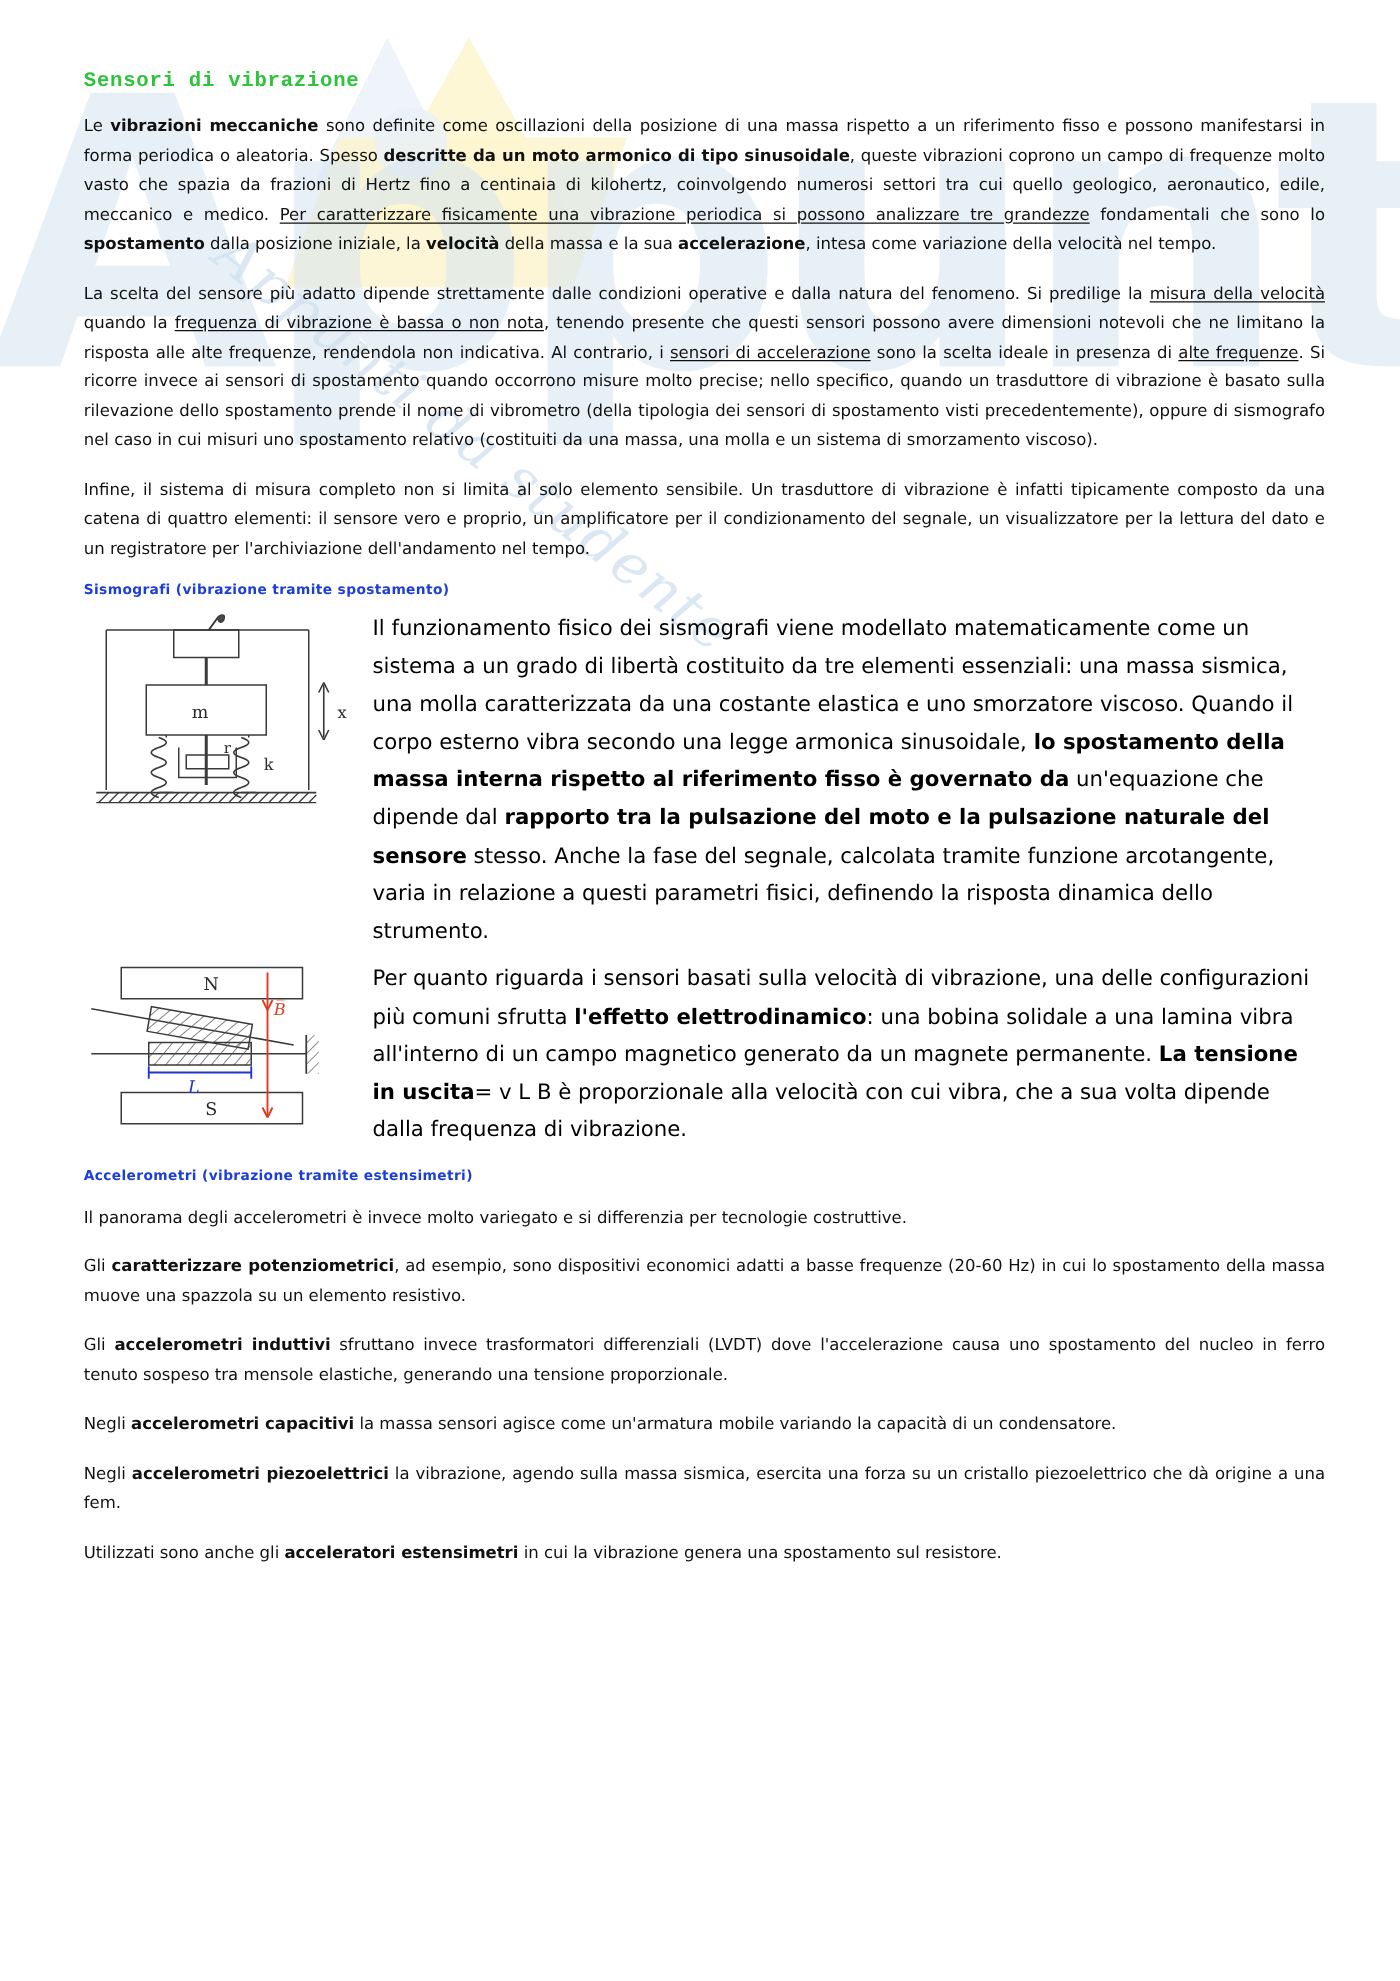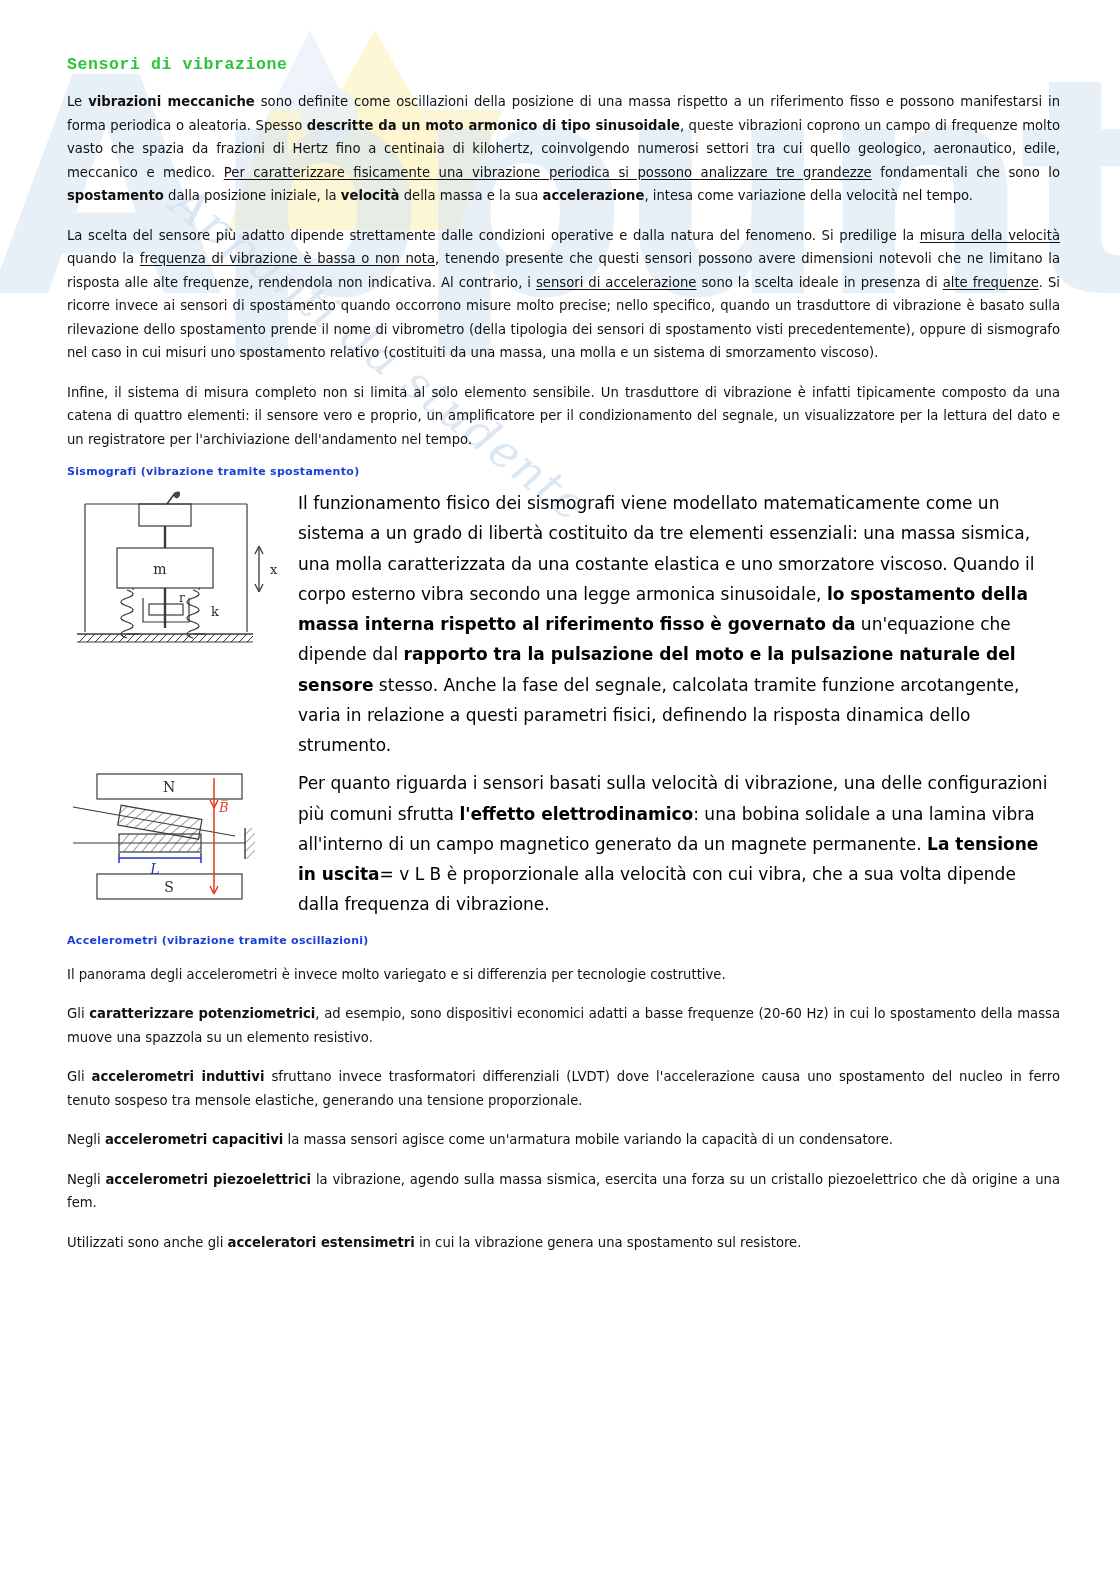--- a/index.html
+++ b/index.html
@@ -276,21 +276,21 @@
             <path d="M134 87 L134 97"></path>
           </g>
           <text x="88" y="108" font-family="DejaVu Serif, Liberation Serif, serif" font-size="14" font-style="italic" fill="#2037c8" text-anchor="middle">L</text>
           <text x="102" y="26" font-family="DejaVu Serif, Liberation Serif, serif" font-size="14" fill="#2a2a2a" text-anchor="middle">N</text>
           <text x="102" y="126" font-family="DejaVu Serif, Liberation Serif, serif" font-size="14" fill="#2a2a2a" text-anchor="middle">S</text>
         </svg>
       </div>
       <div class="fig-text"><span>Per quanto riguarda i sensori basati sulla velocità di vibrazione, una delle configurazioni più comuni sfrutta </span><b>l'effetto elettrodinamico</b><span>: una bobina solidale a una lamina vibra all'interno di un campo magnetico generato da un magnete permanente. </span><b>La tensione in uscita</b><span>= v L B è proporzionale alla velocità con cui vibra, che a sua volta dipende dalla frequenza di vibrazione.</span></div>
     </div>
 
-    <h2 class="doc-h-blue">Accelerometri (vibrazione tramite oscillazioni)</h2>
+    <h2 class="doc-h-blue">Accelerometri (vibrazione tramite estensimetri)</h2>
 
     <div class="list-block">
       <p class="body"><span>Il panorama degli accelerometri è invece molto variegato e si differenzia per tecnologie costruttive.</span></p>
       <p class="body"><span>Gli </span><b>caratterizzare potenziometrici</b><span>, ad esempio, sono dispositivi economici adatti a basse frequenze (20-60 Hz) in cui lo spostamento della massa muove una spazzola su un elemento resistivo.</span></p>
       <p class="body"><span>Gli </span><b>accelerometri induttivi</b><span> sfruttano invece trasformatori differenziali (LVDT) dove l'accelerazione causa uno spostamento del nucleo in ferro tenuto sospeso tra mensole elastiche, generando una tensione proporzionale.</span></p>
       <p class="body"><span>Negli </span><b>accelerometri capacitivi</b><span> la massa sensori agisce come un'armatura mobile variando la capacità di un condensatore.</span></p>
       <p class="body"><span>Negli </span><b>accelerometri piezoelettrici</b><span> la vibrazione, agendo sulla massa sismica, esercita una forza su un cristallo piezoelettrico che dà origine a una fem.</span></p>
       <p class="body"><span>Utilizzati sono anche gli </span><b>acceleratori estensimetri</b><span> in cui la vibrazione genera una spostamento sul resistore.</span></p>
     </div>
 

